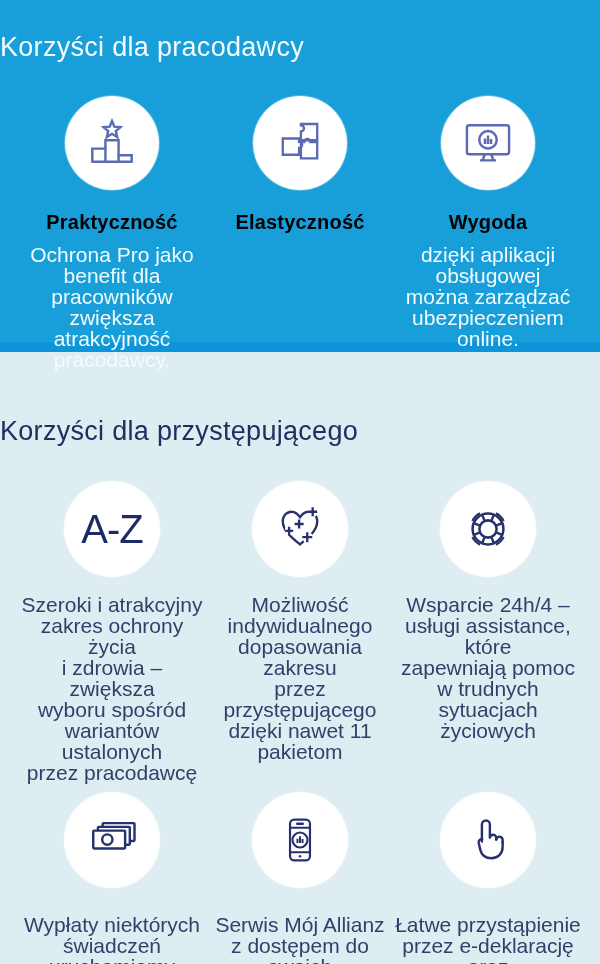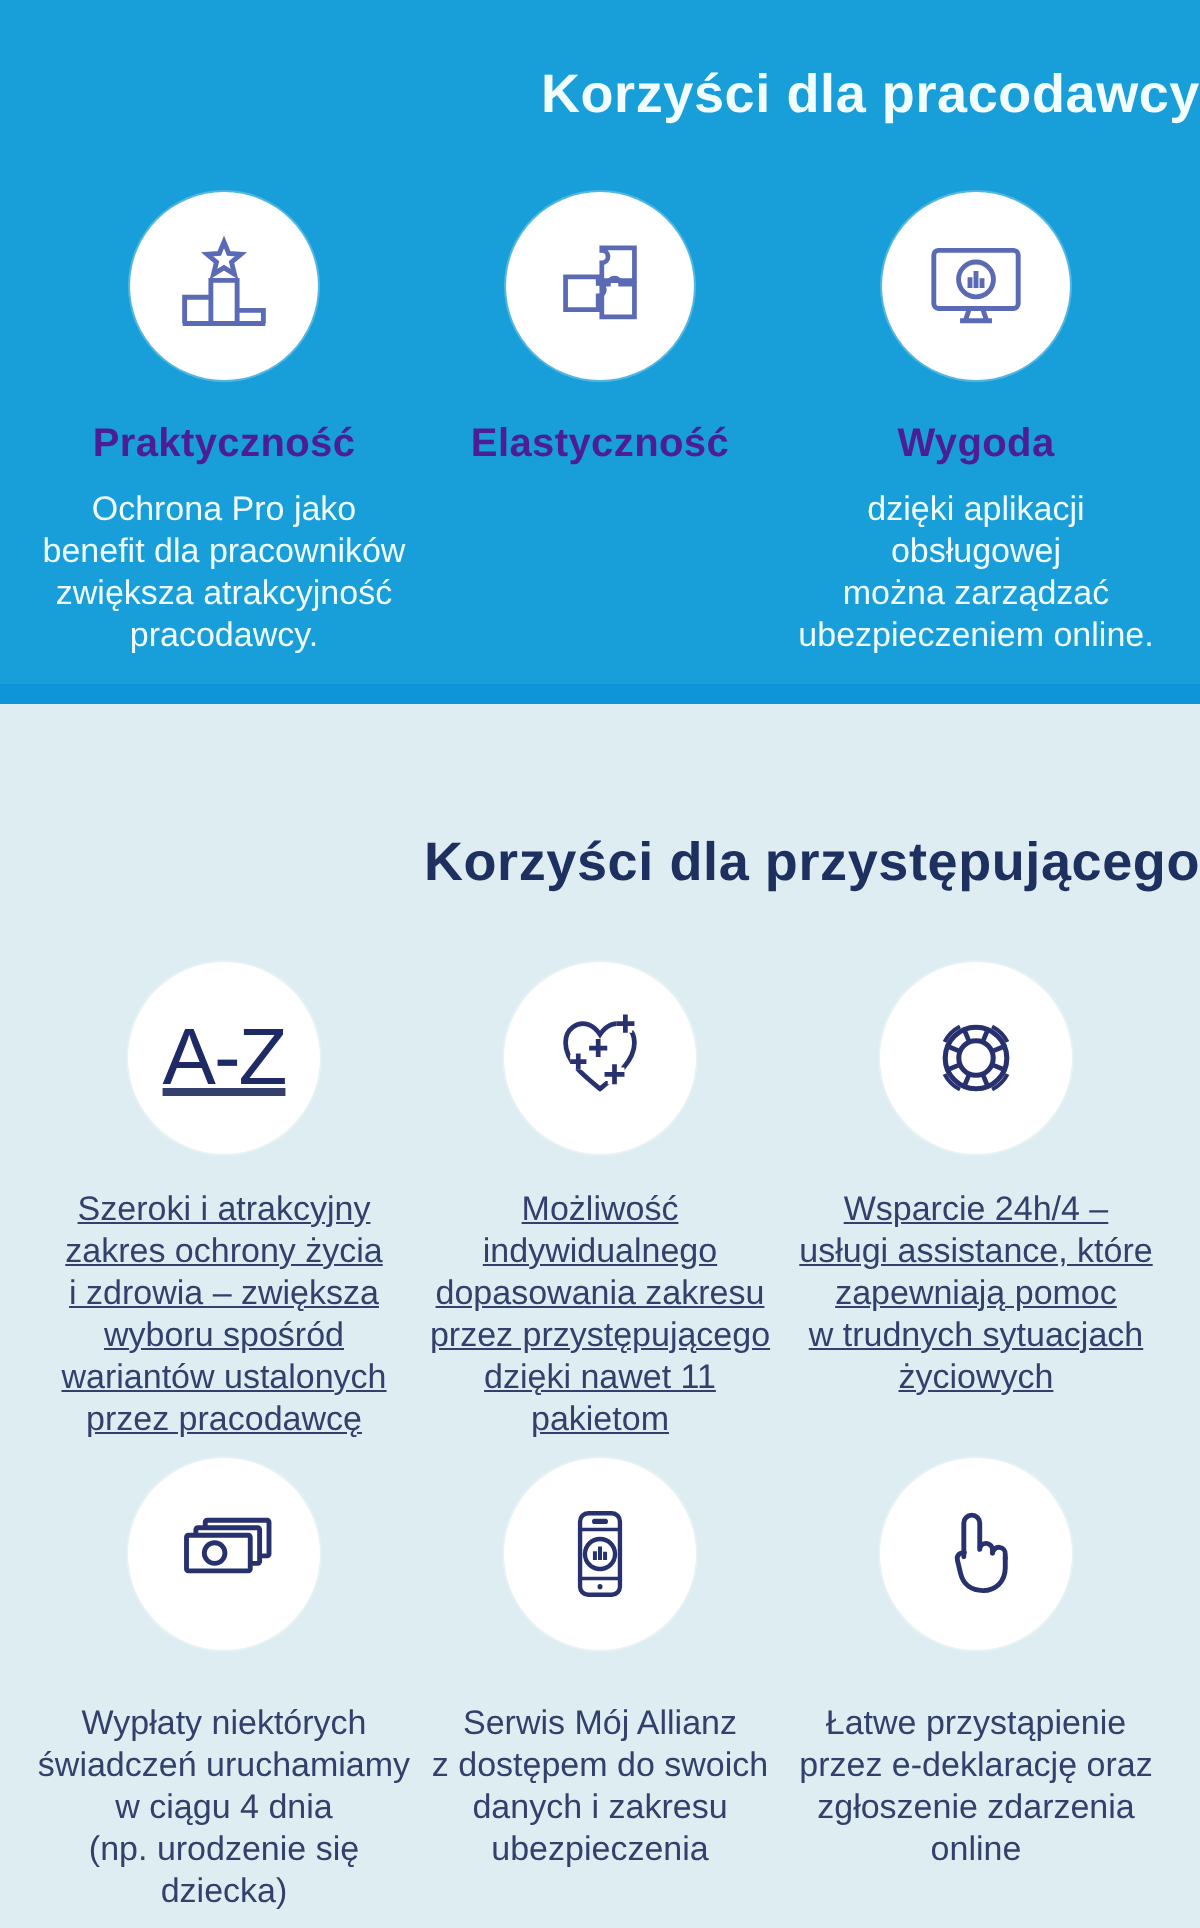--- a/index.html
+++ b/index.html
@@ -10,49 +10,49 @@
     background: #ddedf2;
   }
   .section-top {
     height: 342px; background: #189ed9; color: #f4feff;
   }
   .top-divider { height: 10px; background: #0e94d8; }
   .section-bottom {
     height: 612px; background: #ddedf2; color: #34406b;
   }
   .section-title {
-    margin: 0; text-align: right; font-size: 27px; line-height: 32px;
-    font-weight: 700; letter-spacing: 0.3px;
+    margin: 0; text-align: left; font-size: 27px; line-height: 32px;
+    font-weight: 400; letter-spacing: 0.3px;
   }
   .section-top .section-title { padding-top: 31px; color: #f2fdff; }
   .section-bottom .section-title { padding-top: 63px; color: #1e3060; }
   .cards {
     display: flex; justify-content: space-between;
     padding: 0 18px;
   }
   .cards.top-row { margin-top: 33px; }
-  .cards.row1 { margin-top: 34px; text-decoration: underline; }
+  .cards.row1 { margin-top: 34px; }
   .cards.row2 { margin-top: 9px; }
   .card {
     width: 190px; display: flex; flex-direction: column;
     align-items: center; text-align: center;
   }
   .circle {
     width: 94px; height: 94px; border-radius: 50%;
     background: #ffffff; flex: 0 0 auto;
     display: flex; align-items: center; justify-content: center;
     box-shadow: 0 0 0 1px rgba(255,255,255,0.25);
   }
   .section-bottom .circle { width: 96px; height: 96px; }
   .card h3 {
     margin: 21px 0 0; font-size: 20px; line-height: 23px;
-    font-weight: 700; color: #4c1d95; letter-spacing: 0.2px;
+    font-weight: 700; color: #000000; letter-spacing: 0.2px;
   }
   .card p {
-    margin: 10px 0 0; font-size: 17px; line-height: 21px;
+    margin: 10px 0 0; font-size: 21px; line-height: 21px;
     white-space: pre-line; font-weight: 400;
   }
   .section-top .card p { color: #f0fcff; }
   .section-bottom .card p { margin-top: 17px; color: #34406b; }
   .cards.row2 .card p { margin-top: 26px; }
   .icon { stroke: #5a6ab5; fill: none; stroke-width: 2.6; }
   .section-bottom .icon { stroke: #27316e; }
   .icon .fillrect { fill: #ffffff; }
   .icon .dot { fill: #27316e; stroke: none; }
   .icon .halo { stroke: #ffffff; stroke-width: 7.5; }

